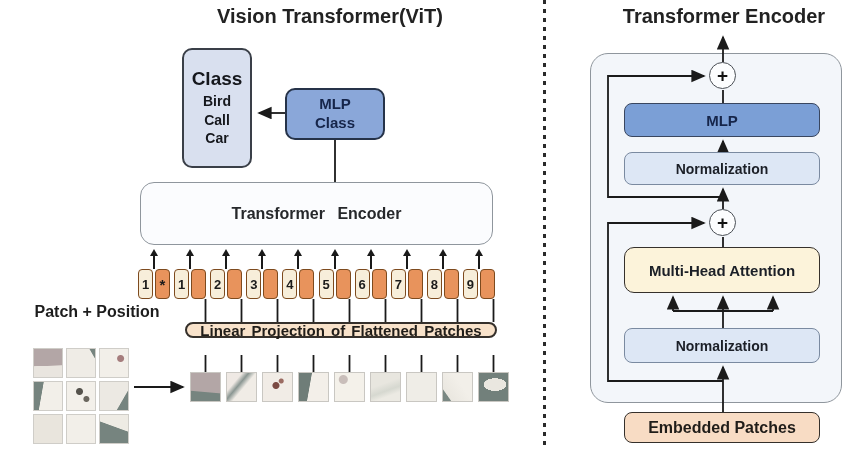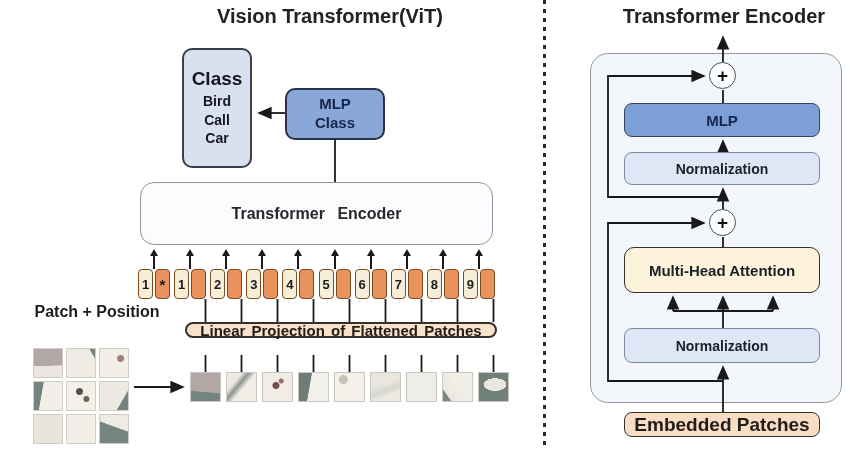--- a/index.html
+++ b/index.html
@@ -101,22 +101,22 @@
   .rp-box{left:624px;width:196px;z-index:4;display:flex;align-items:center;justify-content:center;
           font-weight:bold;border-radius:8px;}
   .rp-mlp{top:103px;height:34px;background:var(--mlp-fill);border:1.5px solid #39465f;
           font-size:15px;color:#16254a;}
   .rp-norm-top{top:152px;height:33px;background:var(--norm-fill);border:1.5px solid #7a8aa0;
                font-size:14px;color:#1b1f27;}
   .rp-mha{top:247px;height:46px;background:var(--mha-fill);border:1.5px solid #35302b;
           border-radius:10px;font-size:15px;color:#1b1f27;}
   .rp-norm-bottom{top:328px;height:35px;background:var(--norm-fill);border:1.5px solid #7a8aa0;
                   font-size:14px;color:#1b1f27;}
-  .rp-embedded{top:412px;height:25px;background:var(--embedded-fill);border:1.5px solid #35302b;
-               font-size:19px;color:#201d19;}
+  .rp-embedded{top:412px;height:31px;background:var(--embedded-fill);border:1.5px solid #35302b;
+               font-size:16px;color:#201d19;}
   .plus-circle{width:27px;height:27px;border-radius:50%;z-index:4;
                background:#fcfdfe;border:1.6px solid #4a4f55;
                display:flex;align-items:center;justify-content:center;
                font-size:19px;font-weight:bold;color:#111;line-height:1;}
 </style>
 </head>
 <body>
 
 <div class="canvas">
 

